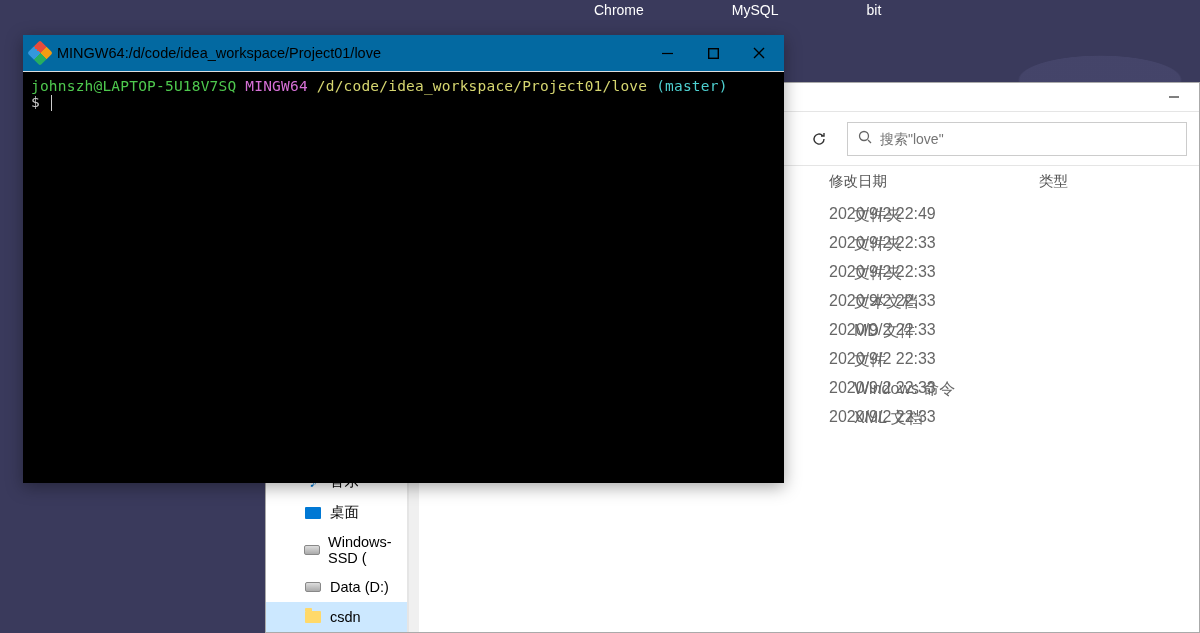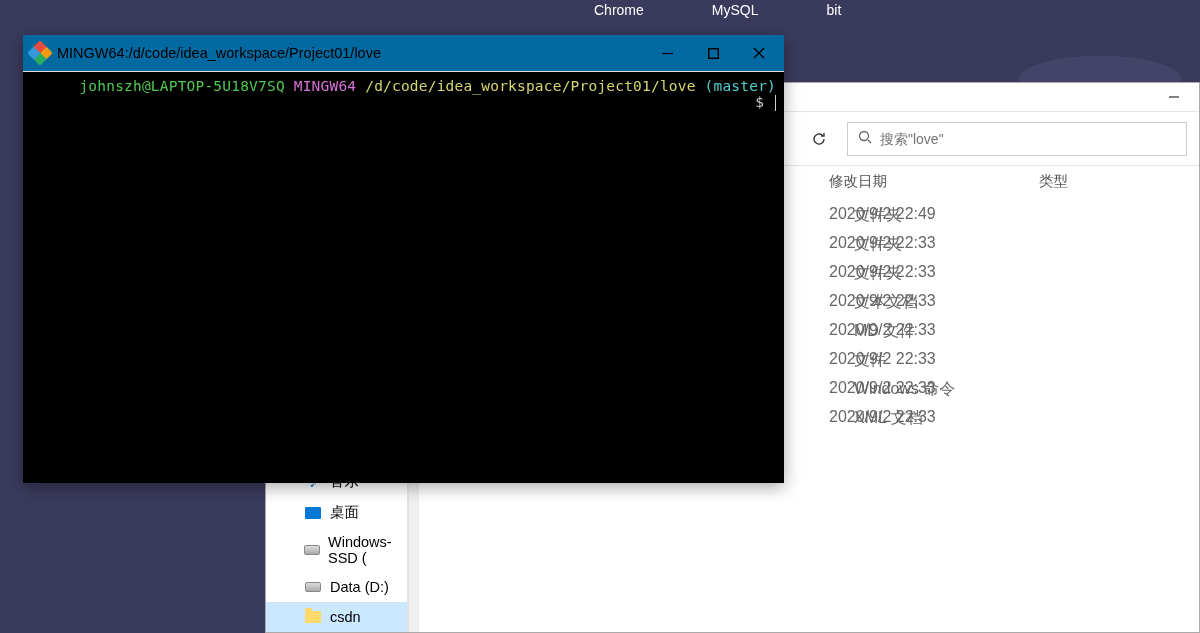--- a/index.html
+++ b/index.html
@@ -6,21 +6,21 @@
 body {
   font-family: "Segoe UI", "Microsoft YaHei", sans-serif;
   width: 1200px; height: 633px;
   background: #3a3a5c;
   position: relative;
   overflow: hidden;
 }
 .desktop-icons {
   position: absolute;
   top: 0; left: 590px;
-  display: flex; gap: 60px;
+  display: flex; gap: 80px;
   color: #fff; font-size: 14px;
 }
 .desktop-icons span { padding: 2px 4px; }
 
 
 .explorer {
   position: absolute;
   left: 265px; top: 82px;
   width: 935px; height: 551px;
   background: #fff;
@@ -122,21 +122,20 @@
 }
 .term-body {
   flex: 1; background: #000;
   font-family: "Consolas", monospace;
   font-size: 14.5px;
   padding: 6px 8px;
   color: #fff;
   position: relative;
   white-space: pre;
   letter-spacing: 0.2px;
-  text-align: right;
 }
 .term-scroll { position: absolute; right: 0; top: 0; bottom: 0; width: 18px; }
 .c-green { color: #4ec94e; }
 .c-magenta { color: #d670d6; }
 .c-yellow { color: #d6d670; }
 .c-cyan { color: #4ecfcf; }
 .c-white { color: #cccccc; }
 .cursor { display: inline-block; width: 1px; height: 16px; background: #ccc; vertical-align: middle; margin-left: 2px; }
 
 .wave {

